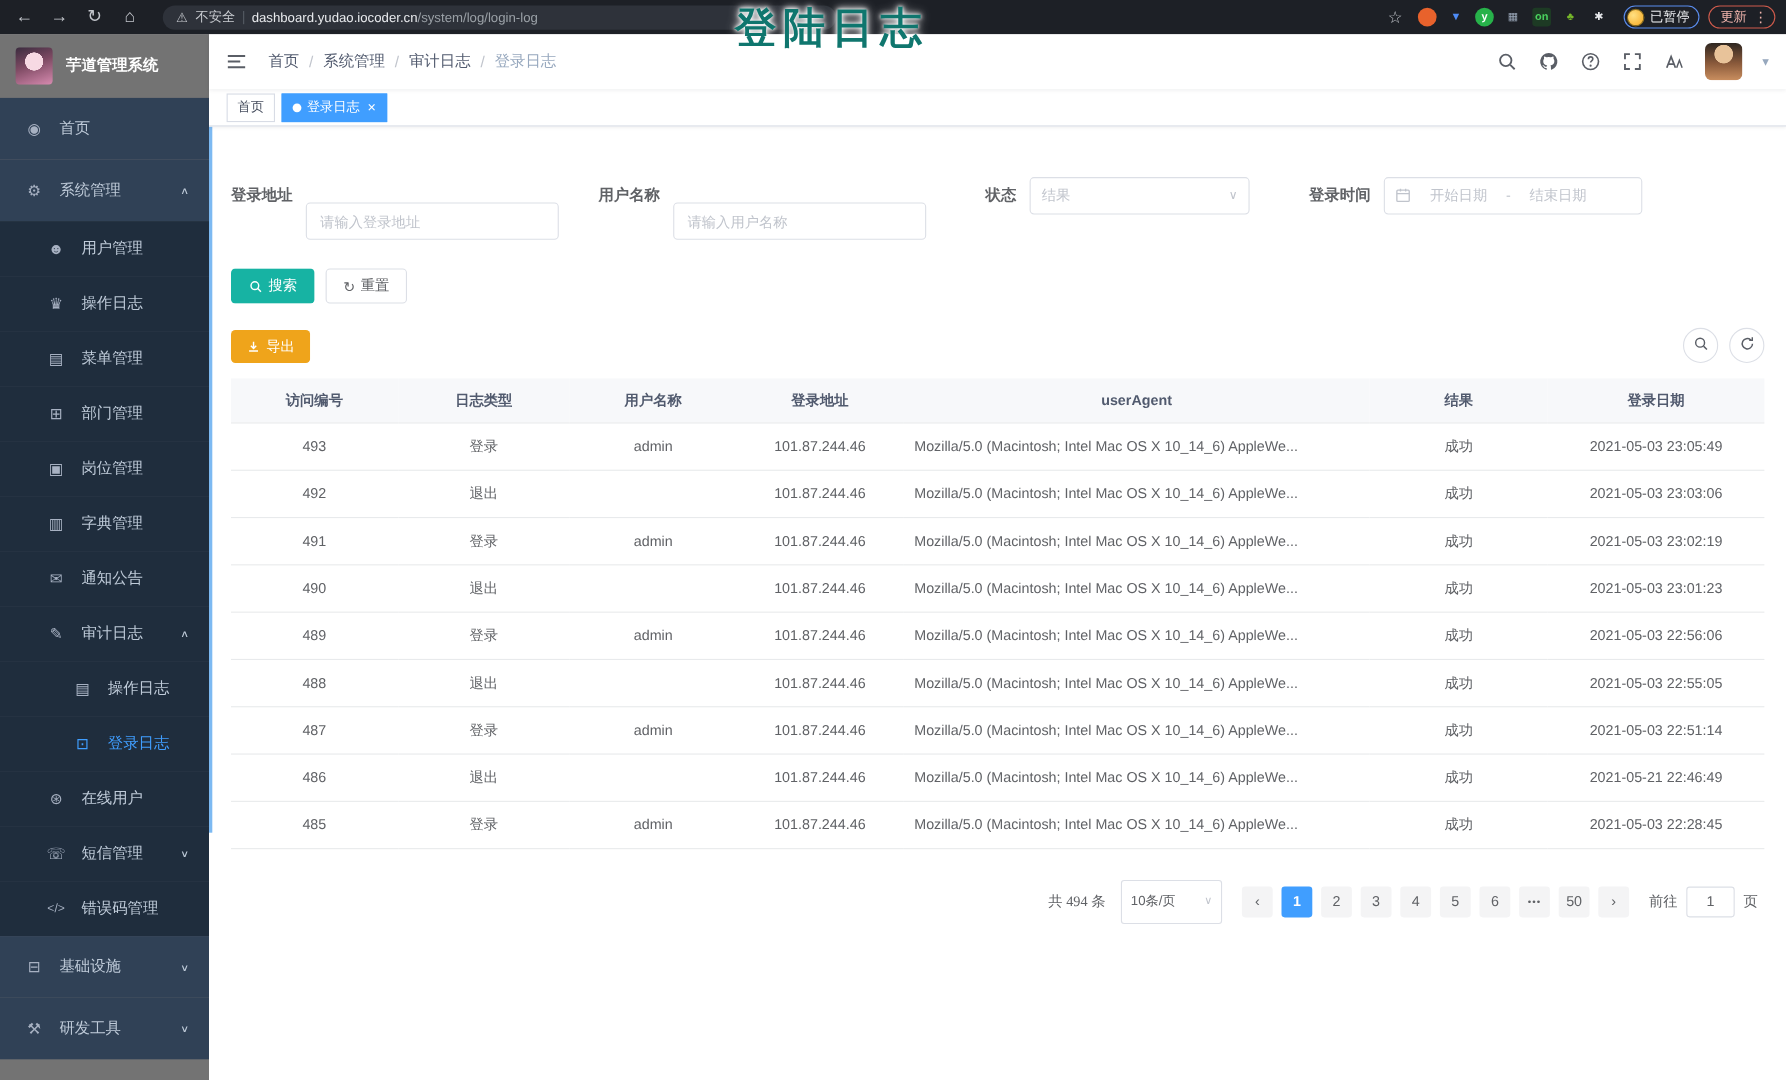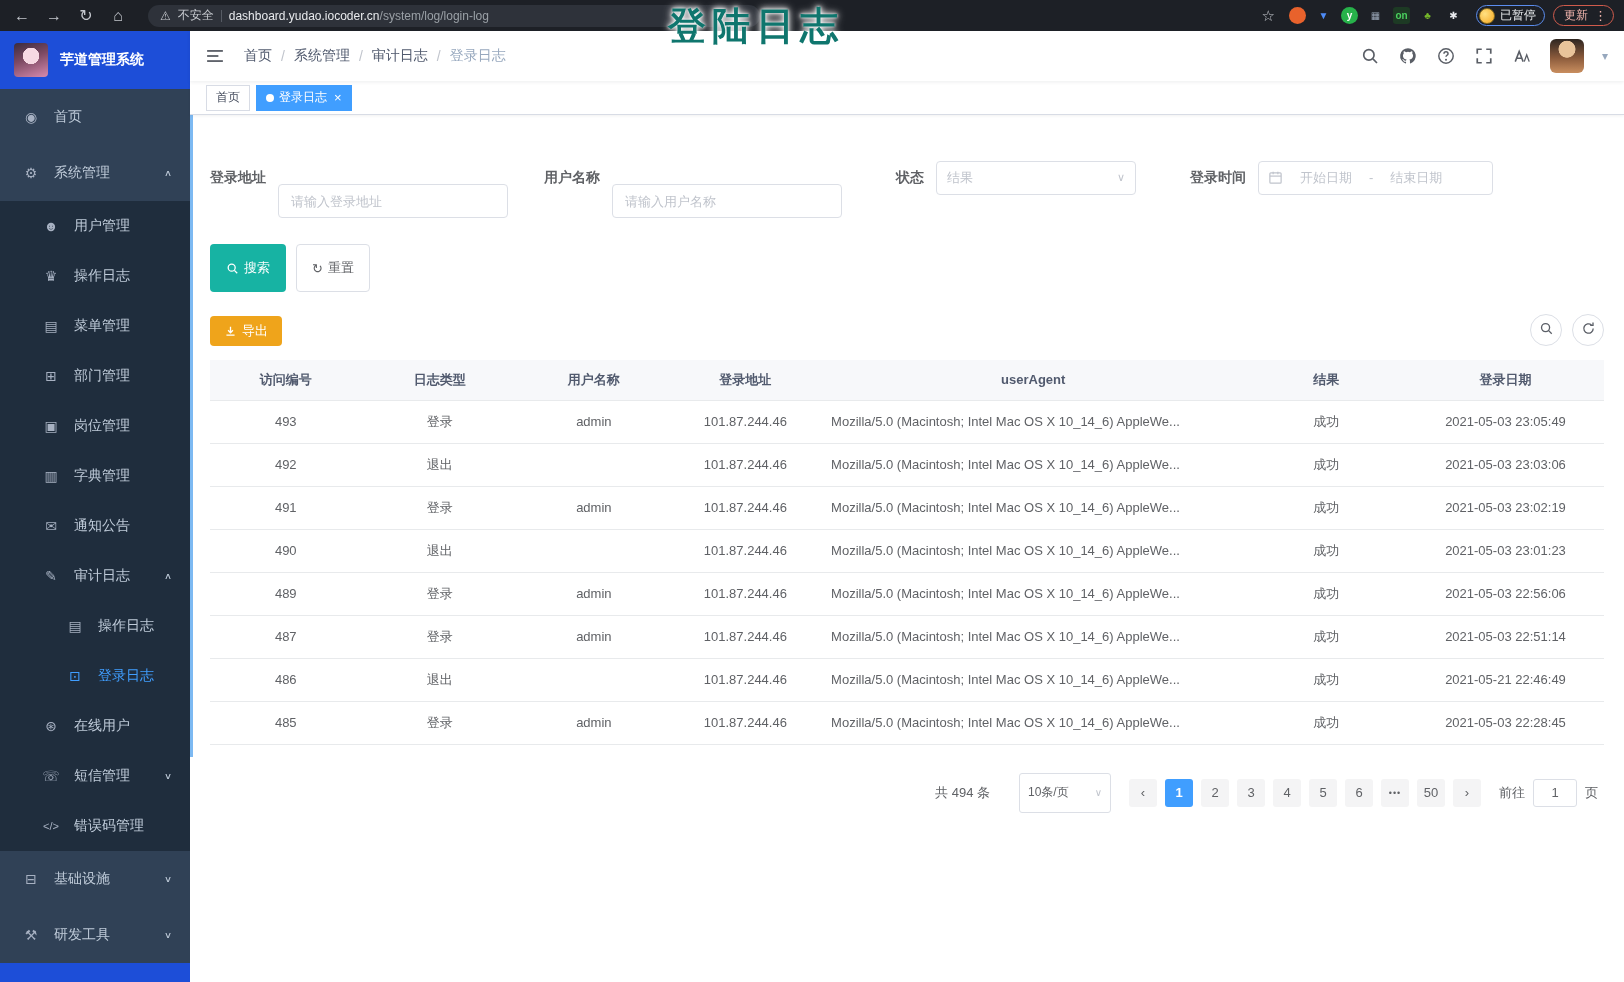--- a/index.html
+++ b/index.html
@@ -51,21 +51,21 @@
   
   .overlay-note {
     position:absolute; left:668px; top:6px; z-index:50;
     font-size:38px; font-weight:800; letter-spacing:6px; color:#0f766e;
     text-shadow:0 0 3px #fff, 0 0 6px #fff, 0 0 10px rgba(255,255,255,.85);
     pointer-events:none; line-height:1.1;
   }
 
   
   .app { display:flex; height:951px; }
-  .sidebar { width:190px; background:#1d4ed8; flex-shrink:0; overflow:hidden; }
+  .sidebar { width:190px; background:#737373; flex-shrink:0; overflow:hidden; }
   .logo-row { height:58px; display:flex; align-items:center; gap:12px; padding:0 14px; }
   .logo-img {
     width:34px; height:34px; border-radius:4px; flex-shrink:0;
     background:
       radial-gradient(circle at 50% 38%, #f7d9e3 0 30%, transparent 31%),
       linear-gradient(160deg,#3a2b3e 0%, #7e4a63 45%, #d78bb0 100%);
   }
   .logo-title { color:#fff; font-size:14px; font-weight:bold; white-space:nowrap; }
 
   .menu-item { display:flex; align-items:center; color:#bfcbd9; cursor:pointer; }
@@ -131,21 +131,21 @@
   .f-range { width:235px; display:flex; align-items:center; padding:0 9px; gap:6px; }
   .f-range input { border:none; outline:none; width:74px; font-size:13px; color:#606266; text-align:center; }
   .f-range input::placeholder { color:#c0c4cc; }
   .f-range .rsep { color:#c0c4cc; font-size:13px; }
   .f-range .cal { display:flex; align-items:center; }
 
   .ml36 { margin-left:36px; } .ml54 { margin-left:54px; }
 
   .btn-row { margin-top:26px; display:flex; gap:10px; }
   .btn {
-    height:48px; border-radius:4px; font-size:13px; display:inline-flex; align-items:center;
+    height:32px; border-radius:4px; font-size:13px; display:inline-flex; align-items:center;
     gap:5px; padding:0 15px; cursor:pointer; border:1px solid transparent; white-space:nowrap;
   }
   .btn-search { background:#17b3a3; color:#fff; }
   .btn-reset { background:#fff; border-color:#dcdfe6; color:#606266; }
   .btn-export { background:#efa41b; color:#fff; height:30px; padding:0 13px; }
   .btn .bic { display:flex; align-items:center; font-size:13px; }
 
   .toolbar-row { margin-top:22px; display:flex; align-items:flex-end;justify-content:flex-end; }
   .tool-circles { margin-left:auto; display:flex; gap:10px; }
   .circle-btn {
@@ -163,21 +163,21 @@
     height:43px; border-bottom:1px solid #e8eaec; color:#606266; font-size:13px;
     text-align:center; padding:0 6px; white-space:nowrap; overflow:hidden; text-overflow:ellipsis;
   }
   .log td.c4 { text-align:left; padding-left:10px; }
 
   
   .pager {
     margin-top:28px; display:flex; align-items:center; justify-content:flex-end;
     gap:8px; font-size:13px; color:#606266; padding-right:6px;
   }
-  .pg-total { margin-right:21px; }
+  .pg-total { margin-right:6px;font-family:Liberation Serif, serif; }
   .pg-size {
     width:92px; height:40px; border:1px solid #dcdfe6; border-radius:3px; display:flex;
     align-items:center; padding:0 8px; cursor:pointer; margin-right:10px;
   }
   .pg-size .sel-text { flex:1; color:#606266; font-size:12px; }
   .pg-size .sel-arrow { color:#c0c4cc; font-size:10px; }
   .pg-btn {
     min-width:28px; height:28px; background:#f4f4f5; border-radius:3px; display:flex;
     align-items:center; justify-content:center; cursor:pointer; color:#606266; font-size:13px;
     padding:0 4px;
@@ -531,20 +531,29 @@
             <tr>
               <td class="c0">489</td>
               <td class="c1">登录</td>
               <td class="c2">admin</td>
               <td class="c3">101.87.244.46</td>
               <td class="c4">Mozilla/5.0 (Macintosh; Intel Mac OS X 10_14_6) AppleWe...</td>
               <td class="c5">成功</td>
               <td class="c6">2021-05-03 22:56:06</td>
             </tr>
             <tr>
+              <td class="c0">488</td>
+              <td class="c1">退出</td>
+              <td class="c2"></td>
+              <td class="c3">101.87.244.46</td>
+              <td class="c4">Mozilla/5.0 (Macintosh; Intel Mac OS X 10_14_6) AppleWe...</td>
+              <td class="c5">成功</td>
+              <td class="c6">2021-05-03 22:55:05</td>
+            </tr>
+            <tr>
               <td class="c0">487</td>
               <td class="c1">登录</td>
               <td class="c2">admin</td>
               <td class="c3">101.87.244.46</td>
               <td class="c4">Mozilla/5.0 (Macintosh; Intel Mac OS X 10_14_6) AppleWe...</td>
               <td class="c5">成功</td>
               <td class="c6">2021-05-03 22:51:14</td>
             </tr>
             <tr>
               <td class="c0">486</td>

